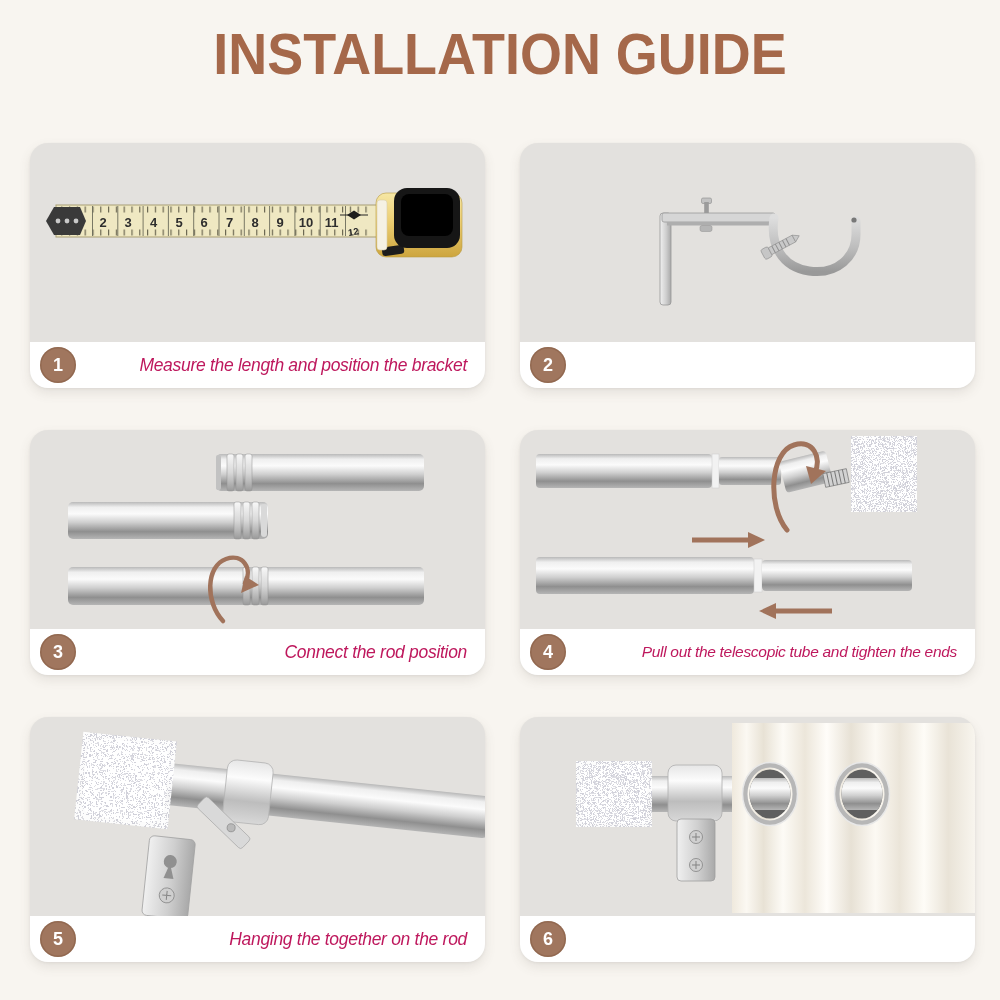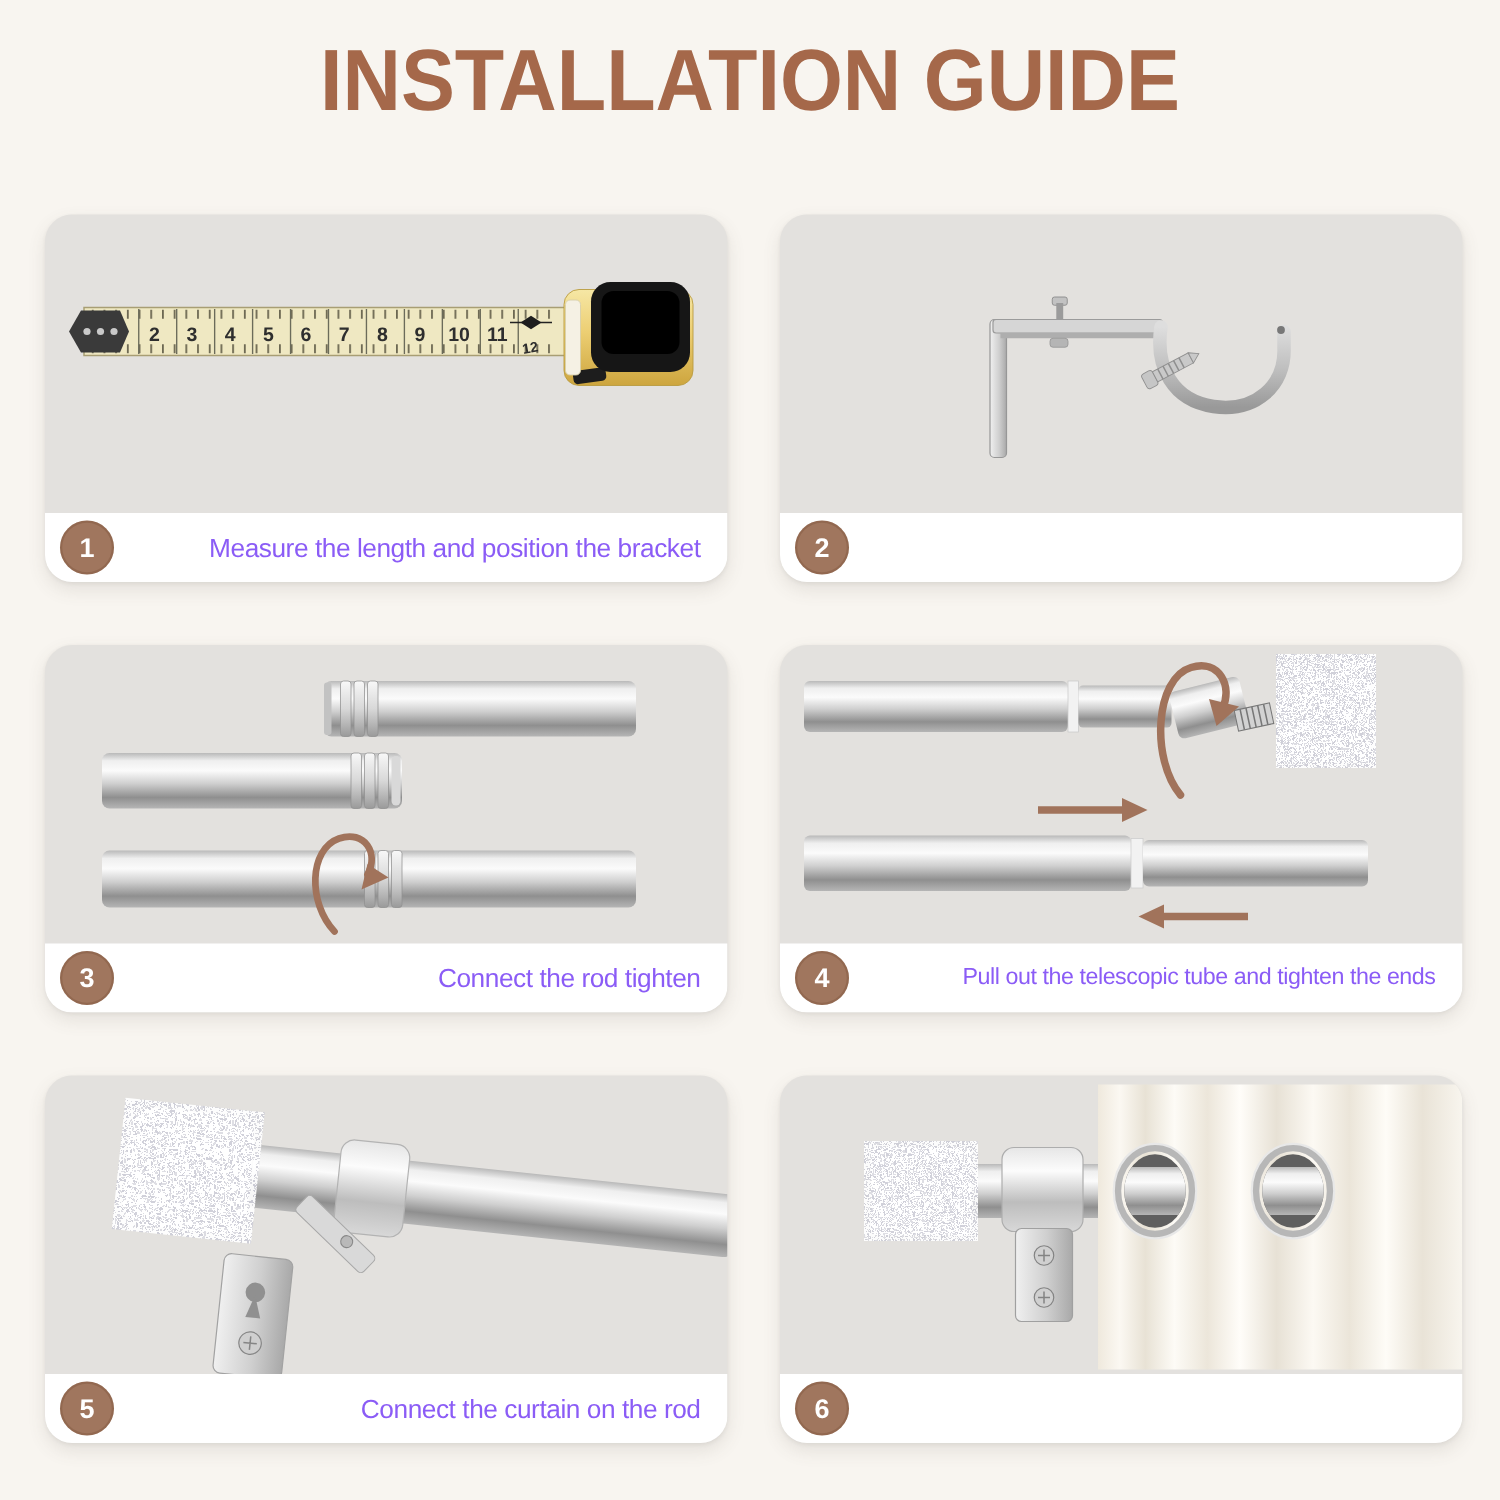--- a/index.html
+++ b/index.html
@@ -42,22 +42,23 @@
   .badge {
     width:36px; height:36px; border-radius:50%;
     background:#A0765E;
     box-shadow:inset 0 0 0 1.5px rgba(120,80,55,.35);
     color:#FFFFFF; font-size:18px; font-weight:bold;
     display:flex; align-items:center; justify-content:center;
     flex:0 0 36px;
   }
   .caption {
     flex:1; text-align:right;
-    color:#8b5cf6; font-size:17.5px; letter-spacing:-0.3px;
+    color:#be185d; font-size:17.5px; letter-spacing:-0.3px;
     white-space:nowrap;
+    font-style:italic;
   }
   .caption.small { font-size:15.5px; }
   svg text.tapenum { font-family:"Liberation Sans", sans-serif; font-weight:bold; fill:#2e2e2e; }
 </style>
 </head>
 <body>
 
 <svg width="0" height="0" style="position:absolute" aria-hidden="true">
   <defs>
     <linearGradient id="rodGrad" x1="0" y1="0" x2="0" y2="1">
@@ -229,21 +230,21 @@
           <rect x="231" y="137" width="7" height="38" rx="2" fill="url(#ringGrad)" stroke="#909090" stroke-width="0.5"></rect>
         </g>
         <g>
           <path d="M193,191 C175,172 176,136 196,129 C213,123 223,139 215,153" fill="none" stroke="#A1735B" stroke-width="4.5" stroke-linecap="round"></path>
           <polygon points="215,146 229,155 211,163" fill="#A1735B"></polygon>
         </g>
       </svg>
     </div>
     <div class="caption-bar">
       <span class="badge">3</span>
-      <span class="caption">Connect the rod tighten</span>
+      <span class="caption">Connect the rod position</span>
     </div>
   </section>
 
   <section class="panel">
     <div class="art">
       <svg viewBox="0 0 455 199">
         <g>
           <rect x="16" y="24" width="176" height="34" rx="4" fill="url(#rodGrad)"></rect>
           <rect x="192" y="24" width="7" height="34" fill="#f2f2f2" stroke="#c9c9c9" stroke-width="0.5"></rect>
           <rect x="199" y="27" width="62" height="28" rx="3" fill="url(#rodGrad)"></rect>
@@ -303,21 +304,21 @@
           </g>
           <g>
             <rect x="54" y="26" width="84" height="80" rx="16" fill="#ffffff" stroke="#d0d0d0" stroke-width="1"></rect>
             <rect x="54" y="26" width="84" height="80" rx="16" filter="url(#ice)" opacity="0.92"></rect>
           </g>
         </g>
       </svg>
     </div>
     <div class="caption-bar">
       <span class="badge">5</span>
-      <span class="caption">Connect the curtain on the rod</span>
+      <span class="caption">Hanging the together on the rod</span>
     </div>
   </section>
 
   <section class="panel">
     <div class="art">
       <svg viewBox="0 0 455 199">
         <rect x="126" y="59" width="104" height="36" rx="4" fill="url(#rodGrad)"></rect>
         <rect x="212" y="6" width="243" height="190" fill="url(#curtainGrad)"></rect>
         <g>
           <ellipse cx="250" cy="77" rx="20.5" ry="24.5" fill="#5f5f5f"></ellipse>

